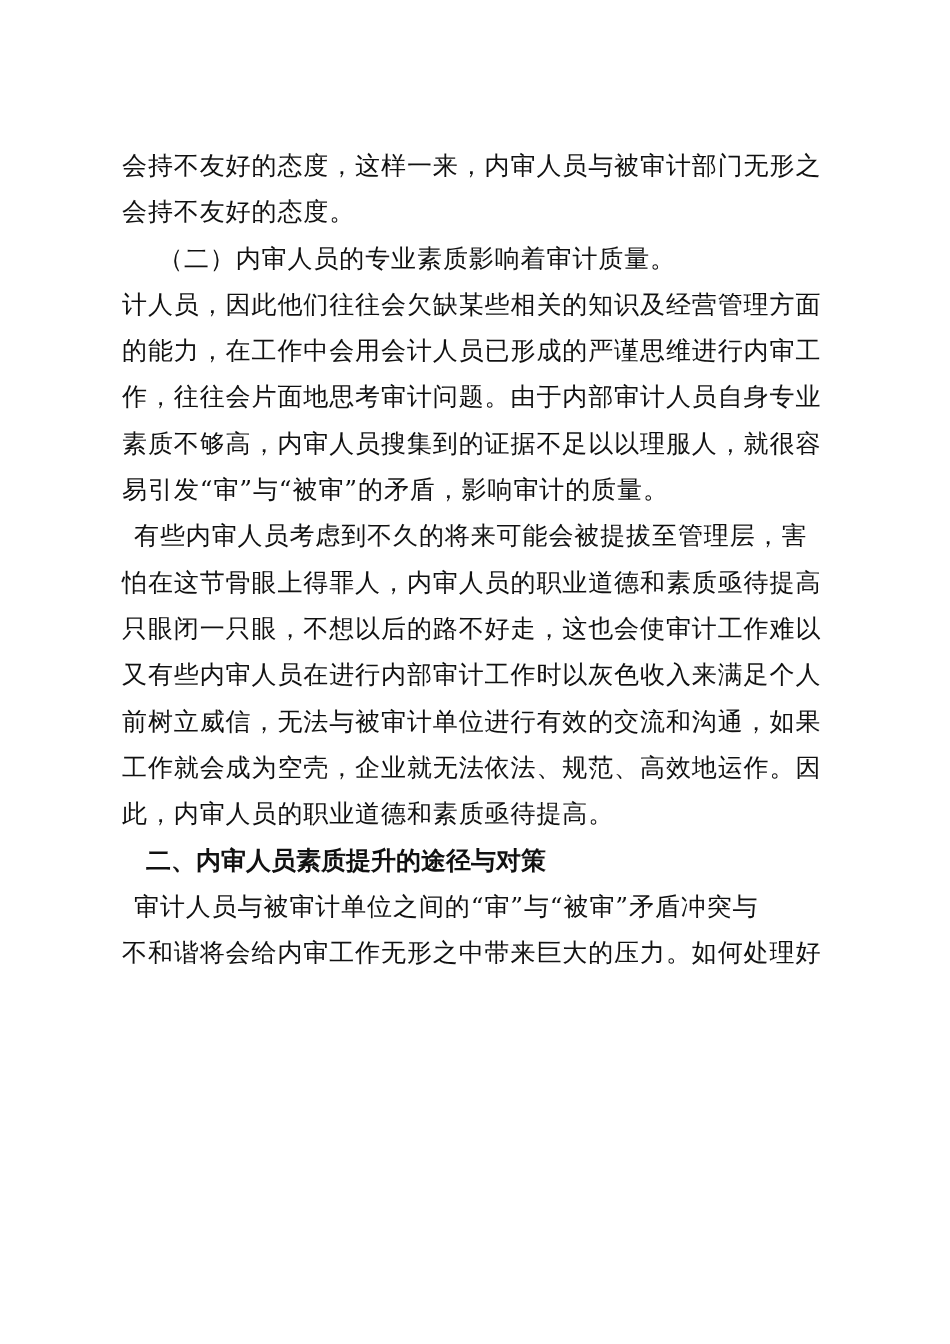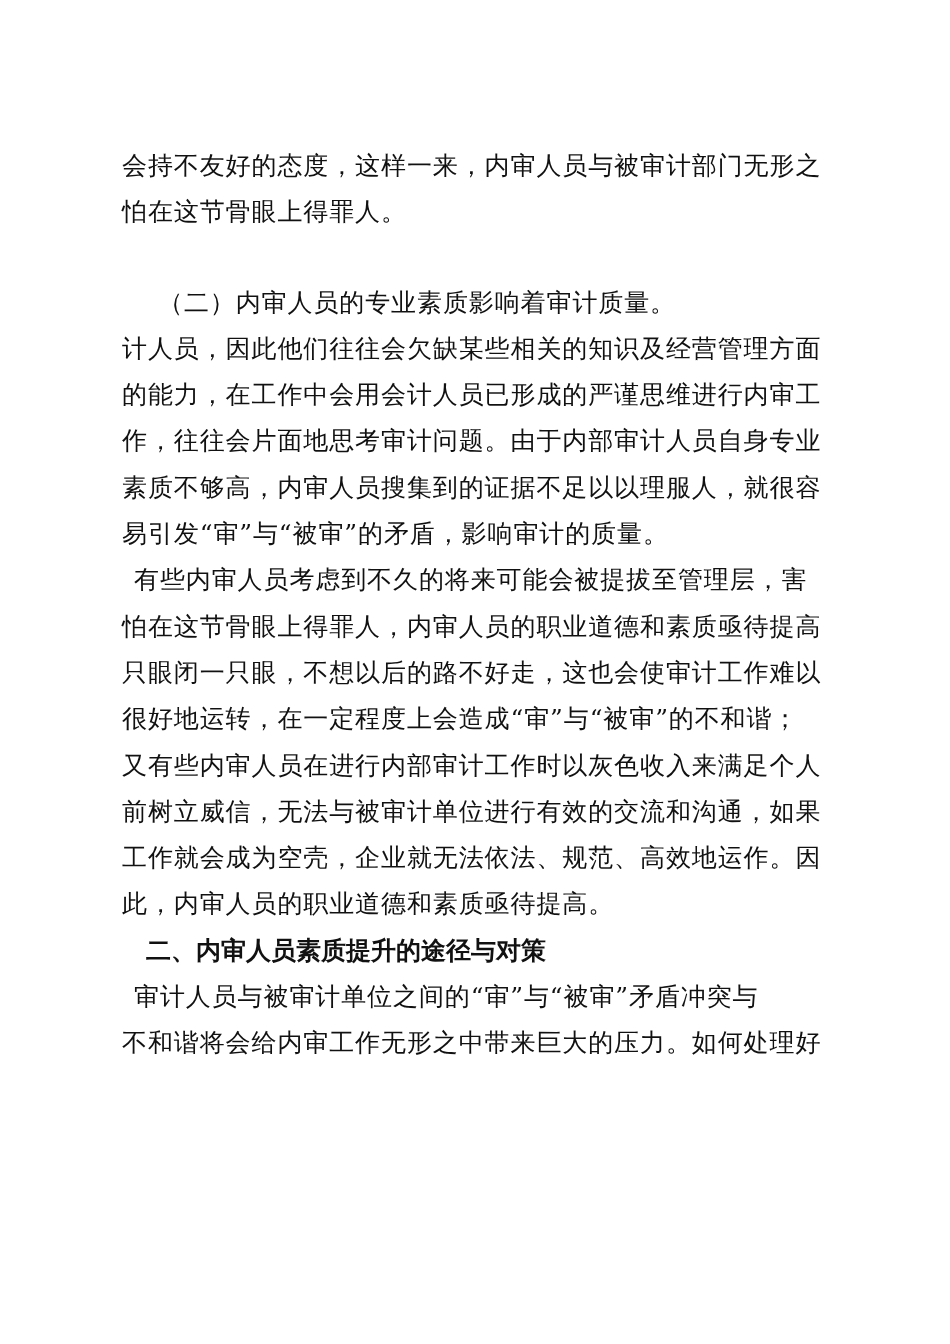--- a/index.html
+++ b/index.html
@@ -10,45 +10,44 @@
     display: block;
     height: 46.3px;
     line-height: 46.3px;
     font-family: "DejaVu Serif", "Liberation Serif", serif;
     font-size: 25px;
     color: #111111;
     white-space: nowrap;
     letter-spacing: 0.9px;
   }
   .line.indent { padding-left: 12px; }
-  .line.sub-heading { padding-left: 36px; margin-top: 44px; }
+  .line.sub-heading { padding-left: 36px; }
   .line.heading {
     padding-left: 24px;
-    font-family: Liberation Serif, serif;
+    font-family: Liberation Sans, sans-serif;
     font-weight: bold;
     letter-spacing: 0px;
   }
 </style>
 </head>
 <body>
 
 <div class="page">
   <div class="text-block">
     <span class="line">会持不友好的态度，这样一来，内审人员与被审计部门无形之</span>
-    <span class="line">怕在这节骨眼上得罪人。</span>
+    <span class="line">会持不友好的态度。</span>
     <span class="line sub-heading">（二）内审人员的专业素质影响着审计质量。</span>
     <span class="line">计人员，因此他们往往会欠缺某些相关的知识及经营管理方面</span>
     <span class="line">的能力，在工作中会用会计人员已形成的严谨思维进行内审工</span>
     <span class="line">作，往往会片面地思考审计问题。由于内部审计人员自身专业</span>
     <span class="line">素质不够高，内审人员搜集到的证据不足以以理服人，就很容</span>
     <span class="line">易引发“审”与“被审”的矛盾，影响审计的质量。</span>
     <span class="line indent">有些内审人员考虑到不久的将来可能会被提拔至管理层，害</span>
     <span class="line">怕在这节骨眼上得罪人，内审人员的职业道德和素质亟待提高</span>
     <span class="line">只眼闭一只眼，不想以后的路不好走，这也会使审计工作难以</span>
-    <span class="line">很好地运转，在一定程度上会造成“审”与“被审”的不和谐；</span>
     <span class="line">又有些内审人员在进行内部审计工作时以灰色收入来满足个人</span>
     <span class="line">前树立威信，无法与被审计单位进行有效的交流和沟通，如果</span>
     <span class="line">工作就会成为空壳，企业就无法依法、规范、高效地运作。因</span>
     <span class="line">此，内审人员的职业道德和素质亟待提高。</span>
     <span class="line heading">二、内审人员素质提升的途径与对策</span>
     <span class="line indent">审计人员与被审计单位之间的“审”与“被审”矛盾冲突与</span>
     <span class="line">不和谐将会给内审工作无形之中带来巨大的压力。如何处理好</span>
   </div>
 </div>
 

